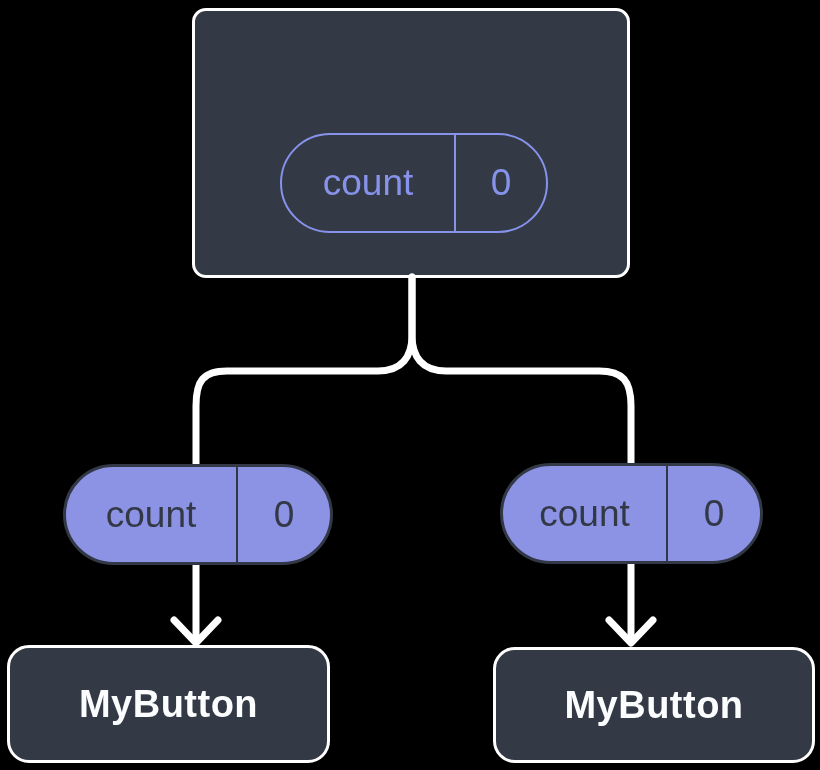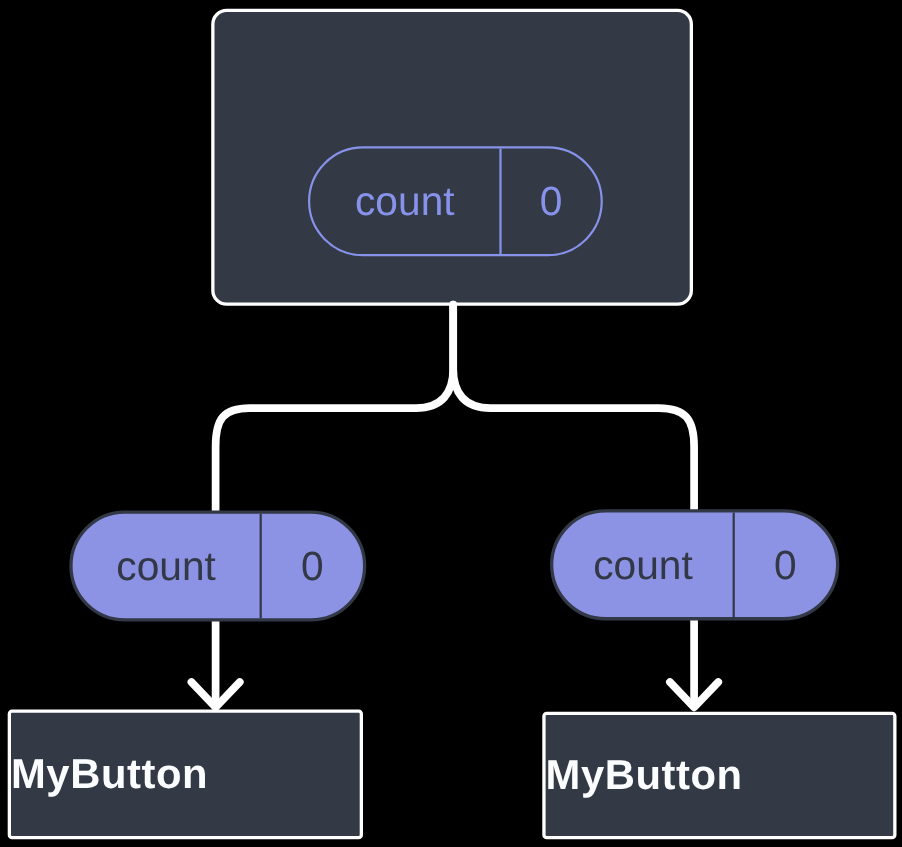--- a/index.html
+++ b/index.html
@@ -61,21 +61,21 @@
   .props-pill{
     border:3px solid var(--prop-pill-ink,#323845);
     background:var(--prop-pill-fill,#8C92E4);
     color:var(--prop-pill-ink,#323845);
   }
   .props-pill .pill-divider{border-left:2.5px solid var(--prop-pill-ink,#323845);}
   .props-pill .pill-value{width:92px;}
   .props-pill-left{left:63px;top:464px;width:270px;height:101px;}
   .props-pill-right{left:500px;top:463px;width:263px;height:101px;}
   
-  .box-leaf{display:flex;align-items:center;border-radius:4px;}
+  .box-leaf{display:flex;align-items:center;justify-content:center;border-radius:22px;}
   .box-leaf-left{left:7px;top:645px;width:323px;height:118px;}
   .box-leaf-right{left:493px;top:647px;width:322px;height:116px;}
   .connector-svg{position:absolute;left:0;top:0;pointer-events:none;}
   .connector-svg path{
     fill:none;
     stroke:var(--connector,#fff);
     stroke-width:7;
     stroke-linecap:round;
     stroke-linejoin:round;
   }

